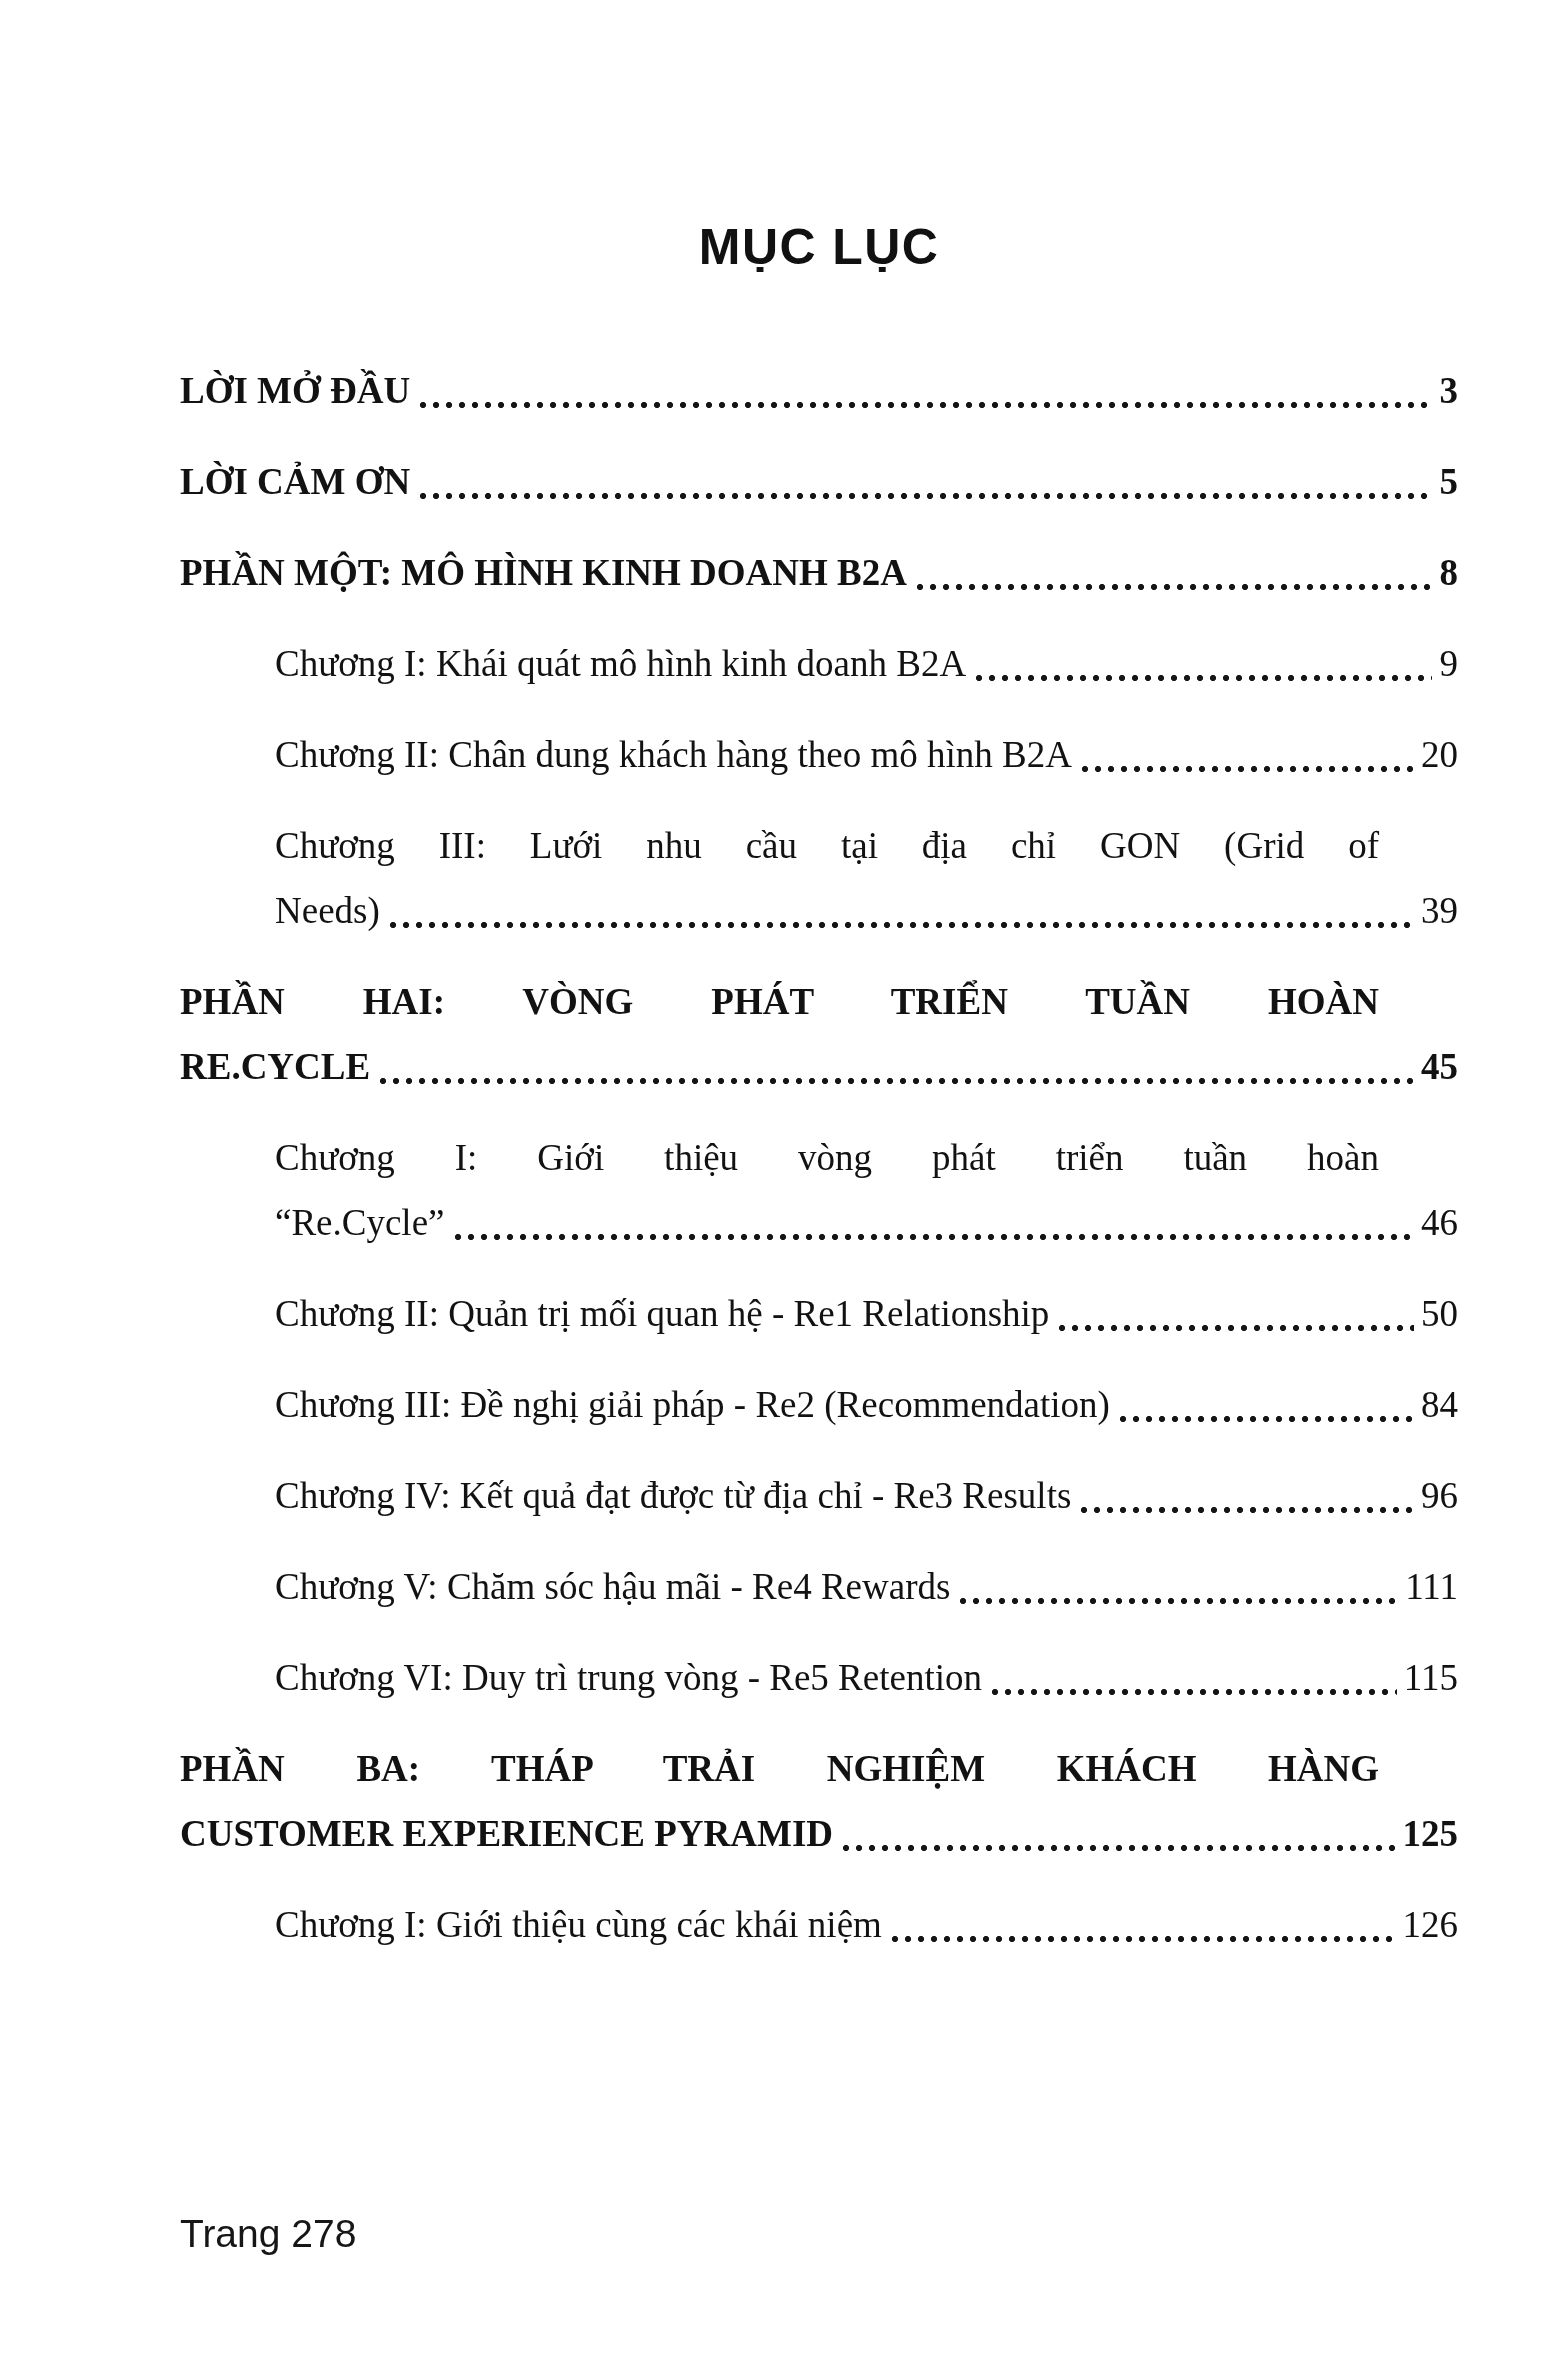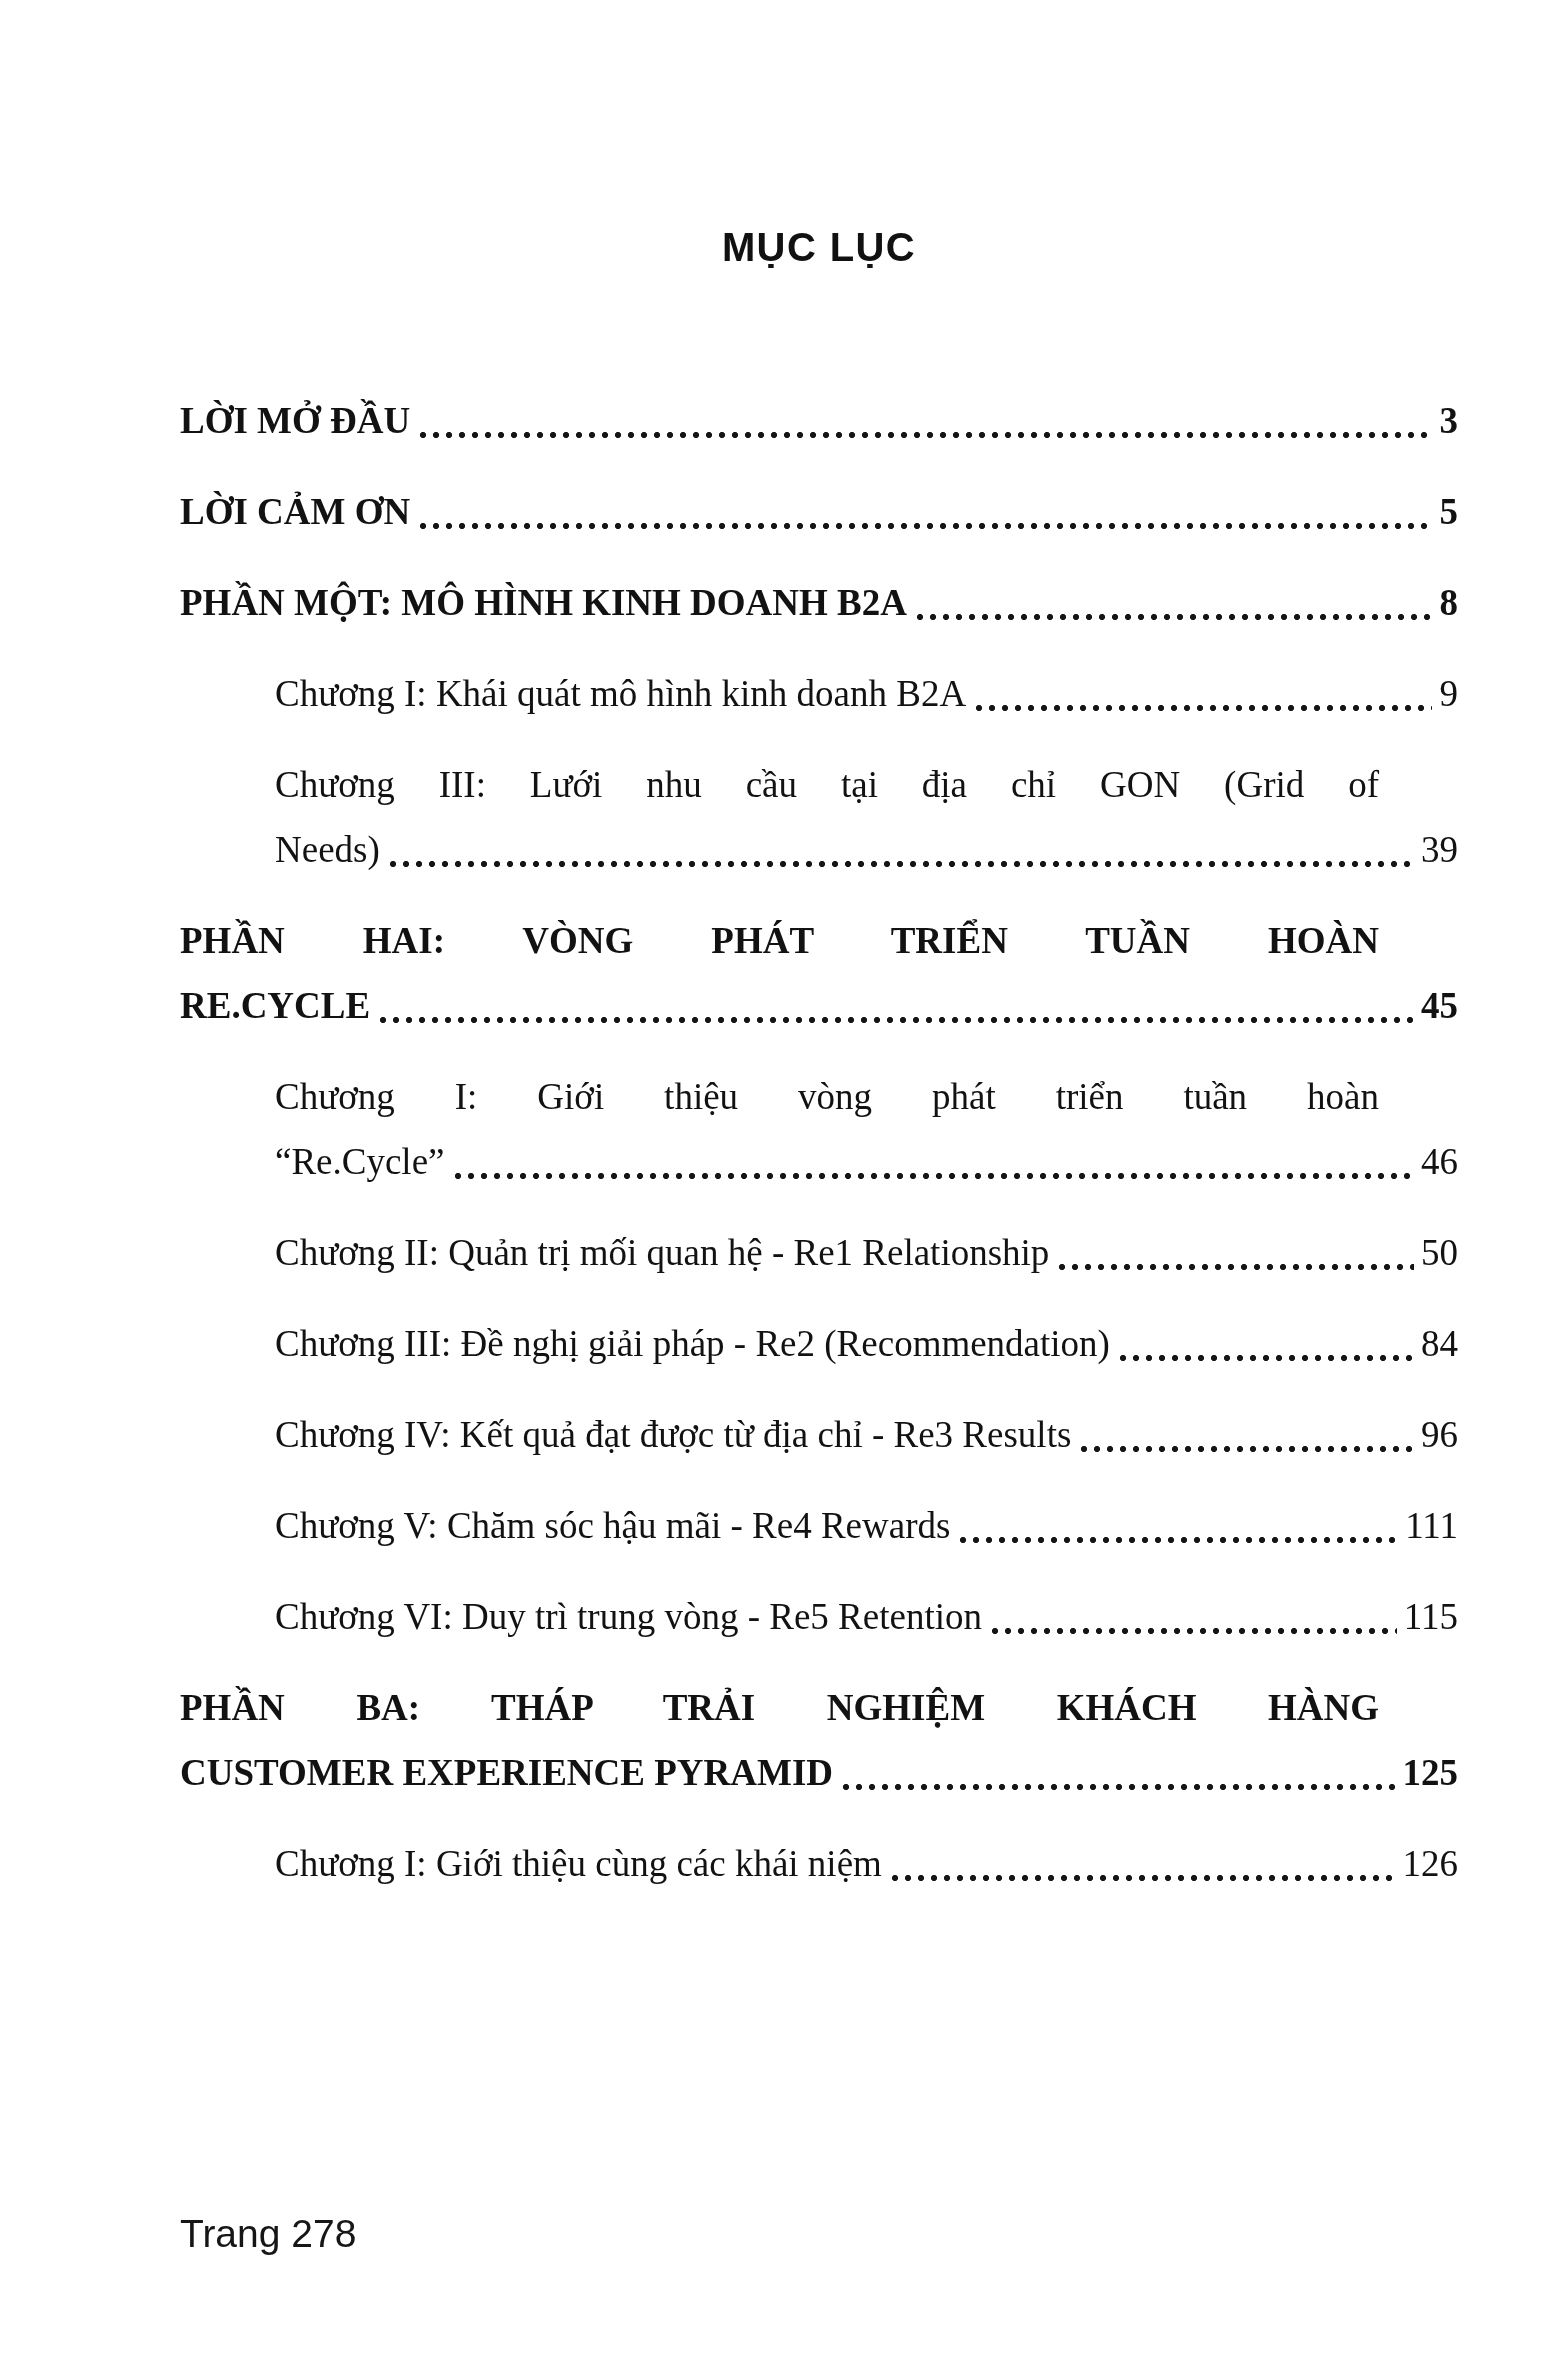--- a/index.html
+++ b/index.html
@@ -17,25 +17,25 @@
     box-sizing:border-box;
     padding-top:211px;
   }
   .content{
     margin-left:180px;
     margin-right:108px; 
   }
   .doc-title{
     font-family:"Liberation Sans","DejaVu Sans",sans-serif;
     font-weight:bold;
-    font-size:40px;
+    font-size:50px;
     line-height:72px;
     letter-spacing:1.4px;
     text-align:center;
-    margin:0 0 105px 0;
+    margin:0 0 75px 0;
     color:#111;
   }
   .toc{margin:0;padding:0;}
   .entry{
     font-size:37px;
     line-height:65px;
     margin-bottom:26px;
   }
   .entry.front,.entry.part{font-weight:bold;}
   .entry.chapter{padding-left:95px;}
@@ -108,20 +108,28 @@
 
   <div class="entry chapter">
 
     <div class="row">
       <span class="txt">Chương I: Khái quát mô hình kinh doanh B2A</span>
       <span class="leader"></span>
       <span class="num">9</span>
     </div>
   </div>
 
+  <div class="entry chapter">
+
+    <div class="row">
+      <span class="txt">Chương II: Chân dung khách hàng theo mô hình B2A</span>
+      <span class="leader"></span>
+      <span class="num">20</span>
+    </div>
+  </div>
 
   <div class="entry chapter">
     <div class="jline">Chương III: Lưới nhu cầu tại địa chỉ GON (Grid of</div>
     <div class="row">
       <span class="txt">Needs)</span>
       <span class="leader"></span>
       <span class="num">39</span>
     </div>
   </div>
 

